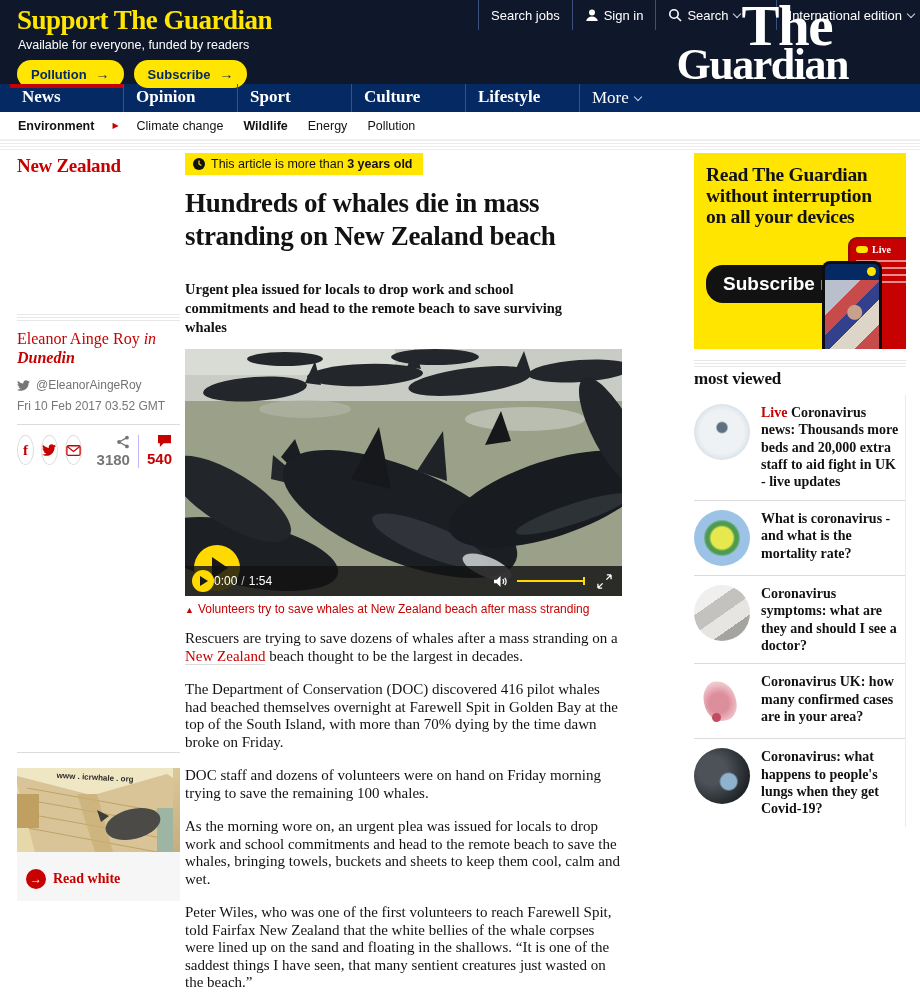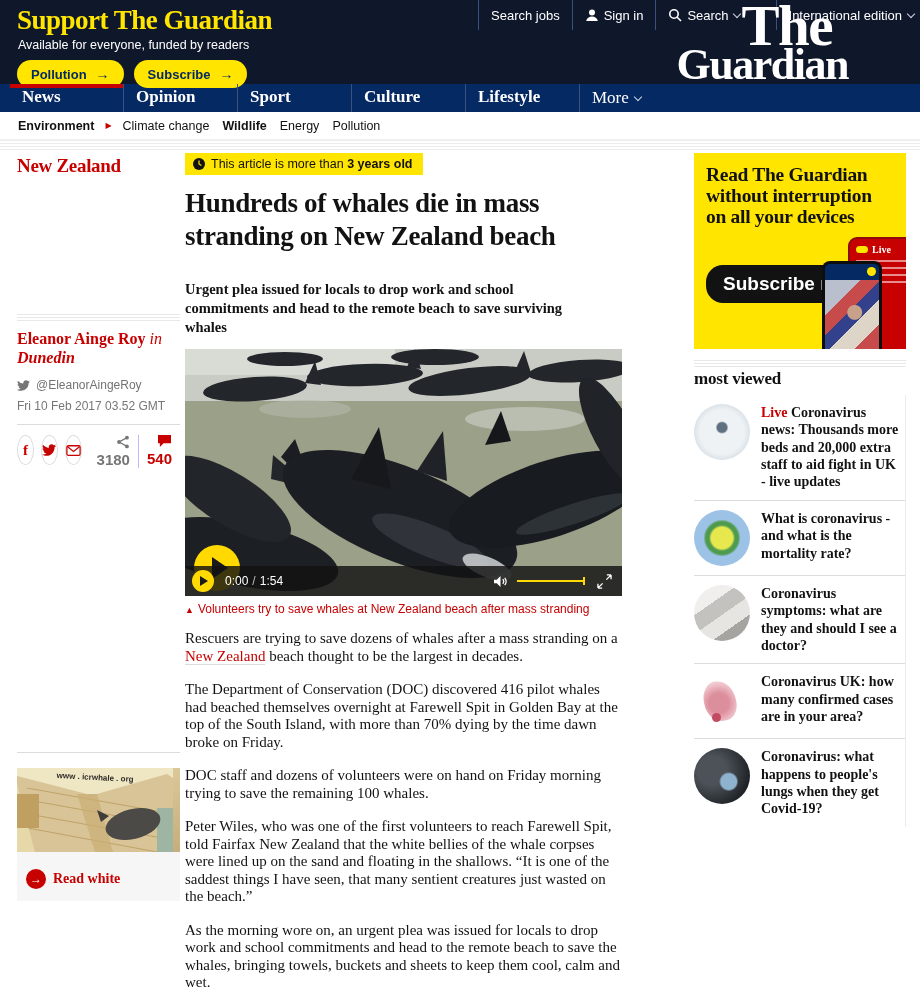--- a/index.html
+++ b/index.html
@@ -30,42 +30,42 @@
   .logo .l2 { font-size:44px; }
 
   
   .navbar { background:#052962; height:28px; display:flex; padding-left:10px; }
   .nav-item { position:relative; width:114px; color:#fff; font-family:"Liberation Serif", serif;
     font-weight:bold; font-size:17px; padding:3px 0 0 12px; border-right:1px solid #3a5180; cursor:pointer; }
   .nav-item.first::before { content:""; position:absolute; top:0; left:0; right:0; height:4px; background:#c70000; }
   .nav-item.more { font-weight:normal; border-right:none; display:flex; align-items:center; gap:6px; padding-top:0; }
 
   
-  .subnav { background:#fff; height:28px; display:flex; align-items:center; gap:13px;
+  .subnav { background:#fff; height:28px; display:flex; align-items:center; gap:20px;
     padding-left:18px; font-size:12.5px; border-bottom:1px solid #f1f1f1; }
   .subnav .section { font-weight:bold; }
   .subnav .tri { color:#c70000; font-size:8px; margin:0 -2px; }
   .subnav .bold { font-weight:bold; }
   .subnav span { cursor:pointer; }
 
   .rules-band { height:10px; background:repeating-linear-gradient(to bottom,#ececec 0 1px, transparent 1px 3px); }
 
   
   .content { display:flex; padding:0 14px 0 10px; align-items:flex-start; }
   .col-left { width:170px; }
   .col-main { width:440px; margin-left:5px; }
   .col-right { width:212px; margin-left:69px; }
 
   
   .section-label { color:#c70000; font-family:"Liberation Serif", serif; font-weight:bold;
     font-size:19px; padding:5px 0 0 7px; letter-spacing:-0.3px; cursor:pointer; }
   .author-block { margin-top:137px; margin-left:7px; }
   .mini-rules { height:8px; background:repeating-linear-gradient(to bottom,#e8e8e8 0 1px, transparent 1px 3px); margin-bottom:7px; }
   .byline { color:#c70000; font-family:"Liberation Serif", serif; font-size:16px; line-height:1.2; cursor:pointer; }
-  .byline .nm { font-weight:bold; }
+  .byline .nm { font-weight:normal; }
   .byline .in { font-style:italic; }
   .byline .loc { font-style:italic; font-weight:bold;text-align:right; }
   .tw-line { margin-top:11px; color:#737373; font-size:12px; display:flex; align-items:center; gap:6px; cursor:pointer; }
   .date-line { margin-top:7px; color:#767676; font-size:12px; }
   .share-row { margin-top:11px; border-top:1px solid #dcdcdc; padding-top:10px; display:flex; align-items:flex-start; }
   .soc { width:30px; height:30px; border:1px solid #dcdcdc; border-radius:50%; display:flex;
     align-items:center; justify-content:center; margin-right:7px; cursor:pointer; color:#c70000; }
   .soc .fb { font-family:"Liberation Serif", serif; font-weight:bold; font-size:15px; }
   .counts { margin-left:auto; display:flex; }
   .count-col { display:flex; flex-direction:column; align-items:flex-end; padding:0 8px; }
@@ -95,21 +95,21 @@
   .big-play { position:absolute; left:9px; bottom:5px; width:46px; height:46px; border-radius:50%;
     background:#ffd900; z-index:0; display:flex; align-items:center; justify-content:center; cursor:pointer; }
   .big-play .tri { width:0; height:0; border-left:16px solid #1a1a1a; border-top:11px solid transparent;
     border-bottom:11px solid transparent; margin-left:5px; }
   .vbar { position:absolute; left:0; right:0; bottom:0; height:30px; background:rgba(18,18,18,0.82);
     z-index:1; display:flex; align-items:center; }
   .small-play { position:relative; z-index:2; width:22px; height:22px; border-radius:50%; background:#ffd900;
     margin-left:7px; display:flex; align-items:center; justify-content:center; cursor:pointer; }
   .small-play .tri { width:0; height:0; border-left:8px solid #1a1a1a; border-top:5px solid transparent;
     border-bottom:5px solid transparent; margin-left:2px; }
-  .vtime { color:#fff; font-size:12px; margin-left:11px; z-index:2; display:flex; gap:4px; }
+  .vtime { color:#fff; font-size:12px; z-index:2; display:flex; gap:4px; }
   .vtime .sep { color:#bdbdbd; }
   .vspacer { flex:1; }
   .vol-line { width:68px; height:2px; background:#ffd900; position:relative; margin:0 12px 0 9px; z-index:2; cursor:pointer; }
   .vol-line::after { content:""; position:absolute; right:0; top:-3px; width:2px; height:8px; background:#ffd900; }
   .vicon { z-index:2; display:flex; cursor:pointer; }
   .fs { margin-right:10px; }
   .caption { margin-top:6px; font-size:12px; color:#c70000; line-height:1.3; }
   .caption .tri { font-size:9px; margin-right:4px; }
 
   .body-copy { margin-top:12px; font-family:"Liberation Serif", serif; font-size:15px; line-height:17.5px; }
@@ -401,22 +401,22 @@
       </div>
     </div>
     <div class="caption">
       <span class="tri">▲</span><span>Volunteers try to save whales at New Zealand beach after mass stranding</span>
     </div>
 
     <div class="body-copy">
       <p><span>Rescuers are trying to save dozens of whales after a mass stranding on a </span><a class="lnk">New Zealand</a><span> beach thought to be the largest in decades.</span></p>
       <p>The Department of Conservation (DOC) discovered 416 pilot whales had beached themselves overnight at Farewell Spit in Golden Bay at the top of the South Island, with more than 70% dying by the time dawn broke on Friday.</p>
       <p>DOC staff and dozens of volunteers were on hand on Friday morning trying to save the remaining 100 whales.</p>
+      <p>As the morning wore on, an urgent plea was issued for locals to drop work and school commitments and head to the remote beach to save the whales, bringing towels, buckets and sheets to keep them cool, calm and wet.</p>
       <p>Peter Wiles, who was one of the first volunteers to reach Farewell Spit, told Fairfax New Zealand that the white bellies of the whale corpses were lined up on the sand and floating in the shallows. “It is one of the saddest things I have seen, that many sentient creatures just wasted on the beach.”</p>
-      <p>As the morning wore on, an urgent plea was issued for locals to drop work and school commitments and head to the remote beach to save the whales, bringing towels, buckets and sheets to keep them cool, calm and wet.</p>
       <p>Andrew Lamason, a team leader for the DOC Takaka area, said the stranding was the largest in living memory, and although he had “no clue” why the whales had beached themselves this time, Golden Bay was conducive to strandings because of its shallow bay, which made it difficult for whales to swim out once they’d entered.</p>
     </div>
   </div>
 
   <div class="col-right">
     <div class="ad-card">
       <div class="ad-title">Read The Guardian without interruption on all your devices</div>
       <span class="ad-btn">Subscribe now</span>
       <div class="phone-red">
         <div class="live-row">

